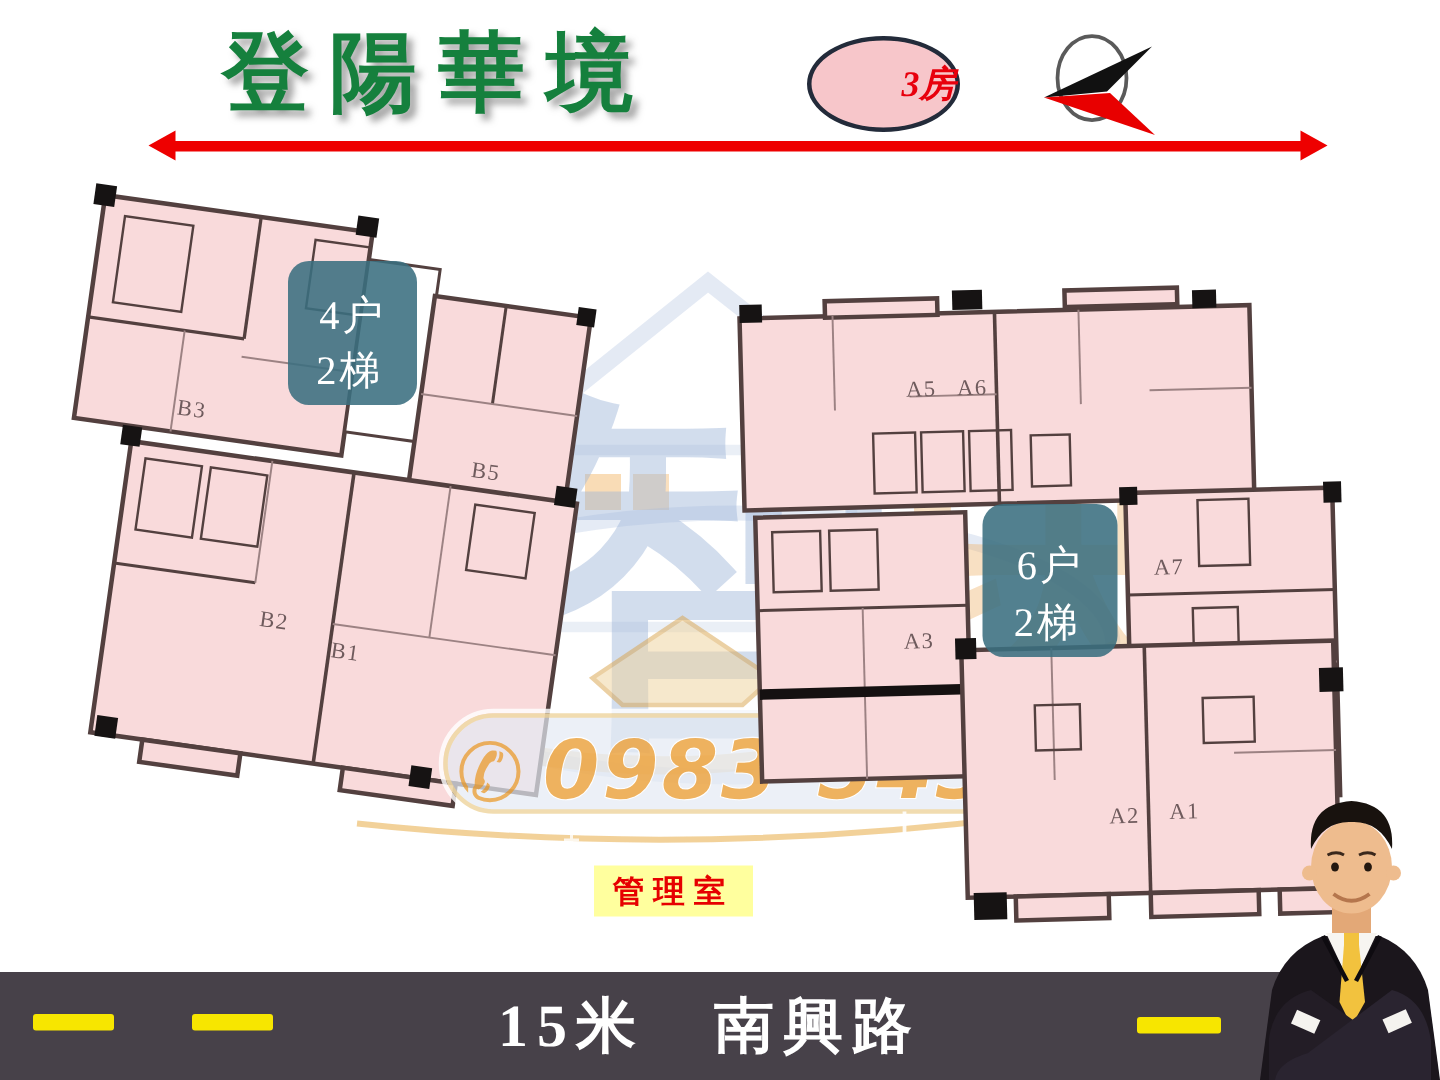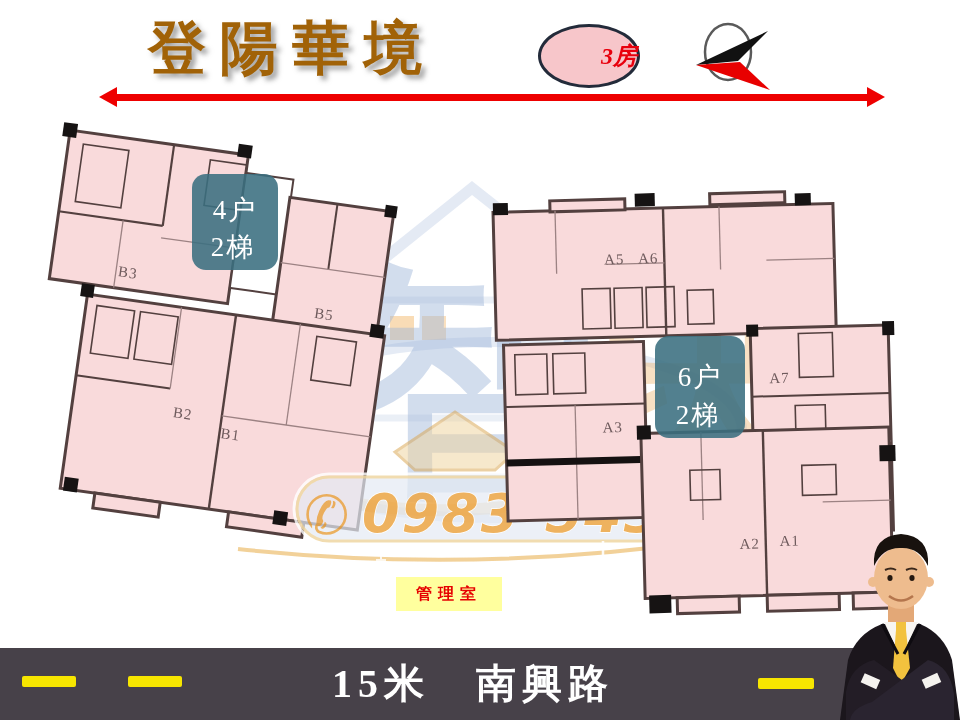--- a/index.html
+++ b/index.html
@@ -1,40 +1,40 @@
 <!DOCTYPE html>
 <html><head>
 <meta charset="utf-8">
 <style>
   html,body{margin:0;padding:0;}
   .canvas{position:relative;width:960px;height:720px;background:#ffffff;overflow:hidden;
           font-family:"Liberation Serif","DejaVu Serif",serif;}
   
-  .title{position:absolute;left:148px;top:10px;font-size:58px;font-weight:bold;color:#a16207;
+  .title{position:absolute;left:148px;top:10px;font-size:58px;font-weight:bold;color:#15803d;
          letter-spacing:14px;text-shadow:4px 4px 5px rgba(110,110,110,.65);}
   .badge{position:absolute;left:538px;top:24px;width:96px;height:58px;border-radius:50%;
          background:#f7c6ca;border:3px solid #232b3a;display:flex;align-items:center;justify-content:flex-end;}
   .badge span{color:#e8000d;font-size:24px;font-weight:bold;font-style:italic;}
   .compass{position:absolute;left:686px;top:18px;width:92px;height:72px;}
   .arrow{position:absolute;left:116px;top:94px;width:752px;height:7px;background:#ee0000;}
   .arrow .head{position:absolute;top:-7px;width:0;height:0;border-top:10px solid transparent;border-bottom:10px solid transparent;}
   .arrow .head.left{left:-17px;border-right:18px solid #ee0000;}
   .arrow .head.right{right:-17px;border-left:18px solid #ee0000;}
   
   .plan{position:absolute;left:0;top:0;z-index:2;}
   .unit-label{font-family:"Liberation Serif",serif;font-size:15px;fill:#6f5b5d;letter-spacing:1px;}
   .stair-text{font-family:"Liberation Serif",serif;font-size:27px;fill:#ffffff;letter-spacing:2px;}
   .phone-num{font-family:"DejaVu Sans",sans-serif;font-size:54px;font-weight:bold;font-style:italic;
              fill:#edaa4e;stroke:#ffffff;stroke-width:1.4px;paint-order:stroke;letter-spacing:2px;}
   .phone-glyph{font-size:54px;fill:#e9a94f;}
   .wm-char{font-family:"Liberation Serif",serif;font-weight:bold;}
   
   .mgmt{position:absolute;left:396px;top:577px;width:106px;height:34px;background:#ffff9e;z-index:3;
         display:flex;align-items:center;justify-content:center;}
-  .mgmt span{color:#e60000;font-size:16px;font-weight:bold;letter-spacing:6px;}
+  .mgmt span{color:#e60000;font-size:21px;font-weight:bold;letter-spacing:6px;}
   
   .road{position:absolute;left:0;top:648px;width:946px;height:72px;background:#474149;z-index:1;}
   .dash{position:absolute;height:11px;background:#f7e600;border-radius:2px;}
   .dash.d1{left:22px;top:28px;width:54px;}
   .dash.d2{left:128px;top:28px;width:54px;}
   .dash.d3{left:758px;top:30px;width:56px;}
   .road-label{position:absolute;left:0;right:0;top:8px;text-align:center;color:#ffffff;
               font-size:40px;font-weight:bold;letter-spacing:6px;}
 </style>
 </head>

